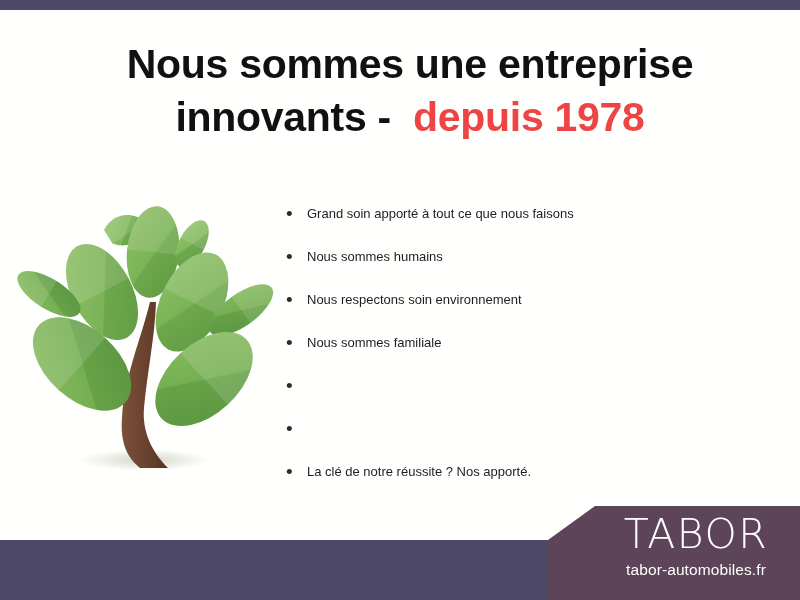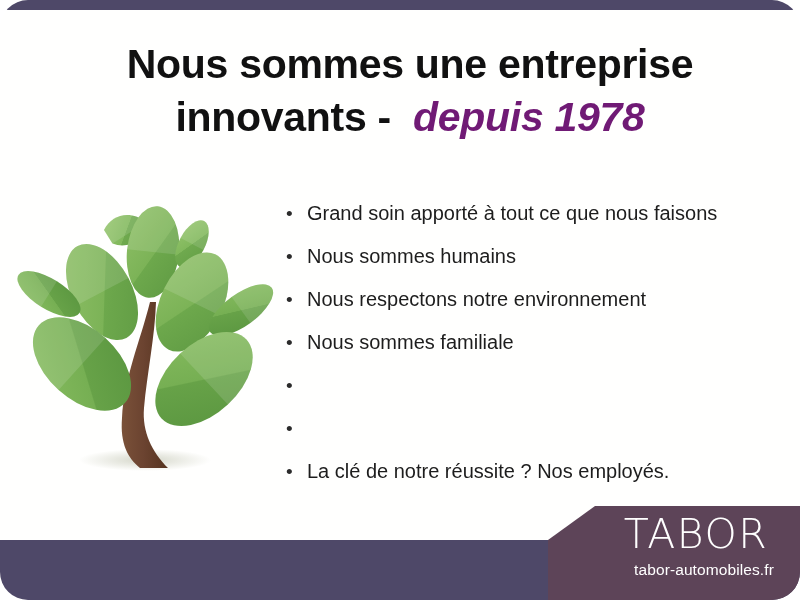--- a/index.html
+++ b/index.html
@@ -7,21 +7,20 @@
     padding: 0;
     background: #ffffff;
   }
   #slide {
     position: relative;
     width: 800px;
     height: 600px;
     background: #fffffe;
     overflow: hidden;
     font-family: "Liberation Sans", sans-serif;
-    border-radius: 28px;
     -webkit-font-smoothing: antialiased;
   }
 
   
   .top-bar {
     position: absolute;
     top: 0; left: 0;
     width: 800px;
     height: 10px;
     background: #4e4868;
@@ -56,21 +55,21 @@
     color: #ffffff;
     font-family: "DejaVu Sans", sans-serif;
     font-size: 41px;
     font-weight: 300;
     letter-spacing: 1.5px;
     line-height: 1;
     white-space: nowrap;
   }
   .logo-tagline {
     position: absolute;
-    left: 60px;
+    left: 52px;
     top: 56px;
     width: 192px;
     text-align: center;
     color: #ffffff;
     font-family: "Liberation Sans", sans-serif;
     font-size: 15.5px;
     font-weight: 400;
     letter-spacing: 0.1px;
     line-height: 1;
     white-space: nowrap;
@@ -83,21 +82,21 @@
     top: 38px;
     width: 700px;
     text-align: center;
     font-family: "Liberation Sans", sans-serif;
     font-weight: bold;
     font-size: 41px;
     line-height: 53px;
     color: #111111;
     letter-spacing: -0.3px;
   }
-  .headline .accent { color: #701a75; font-style: italic; }
+  .headline .accent { color: #ef4444; }
 
   
   .bullets {
     position: absolute;
     left: 286px;
     top: 192px;
     width: 490px;
   }
   .bullet-row {
     display: flex;
@@ -107,21 +106,21 @@
   }
   .bullet-dot {
     width: 21px;
     flex: 0 0 21px;
     color: #2b2b2b;
     font-size: 19px;
     line-height: 43px;
   }
   .bullet-text {
     color: #1d1d1d;
-    font-size: 20px;
+    font-size: 13px;
     font-family: "Liberation Sans", sans-serif;
     line-height: 43px;
     white-space: nowrap;
   }
 
   
   .tree {
     position: absolute;
     left: 12px;
     top: 182px;
@@ -230,35 +229,35 @@
     <div class="bullet-row">
       <span class="bullet-dot">•</span>
       <span class="bullet-text">Grand soin apporté à tout ce que nous faisons</span>
     </div>
     <div class="bullet-row">
       <span class="bullet-dot">•</span>
       <span class="bullet-text">Nous sommes humains</span>
     </div>
     <div class="bullet-row">
       <span class="bullet-dot">•</span>
-      <span class="bullet-text">Nous respectons notre environnement</span>
+      <span class="bullet-text">Nous respectons soin environnement</span>
     </div>
     <div class="bullet-row">
       <span class="bullet-dot">•</span>
       <span class="bullet-text">Nous sommes familiale</span>
     </div>
     <div class="bullet-row">
       <span class="bullet-dot">•</span>
     </div>
     <div class="bullet-row">
       <span class="bullet-dot">•</span>
     </div>
     <div class="bullet-row">
       <span class="bullet-dot">•</span>
-      <span class="bullet-text">La clé de notre réussite ? Nos employés.</span>
+      <span class="bullet-text">La clé de notre réussite ? Nos apporté.</span>
     </div>
   </div>
 
   <div class="logo-panel">
     <div class="logo-wordmark">TABOR</div>
     <div class="logo-tagline">tabor-automobiles.fr</div>
   </div>
 
 </div>
 

